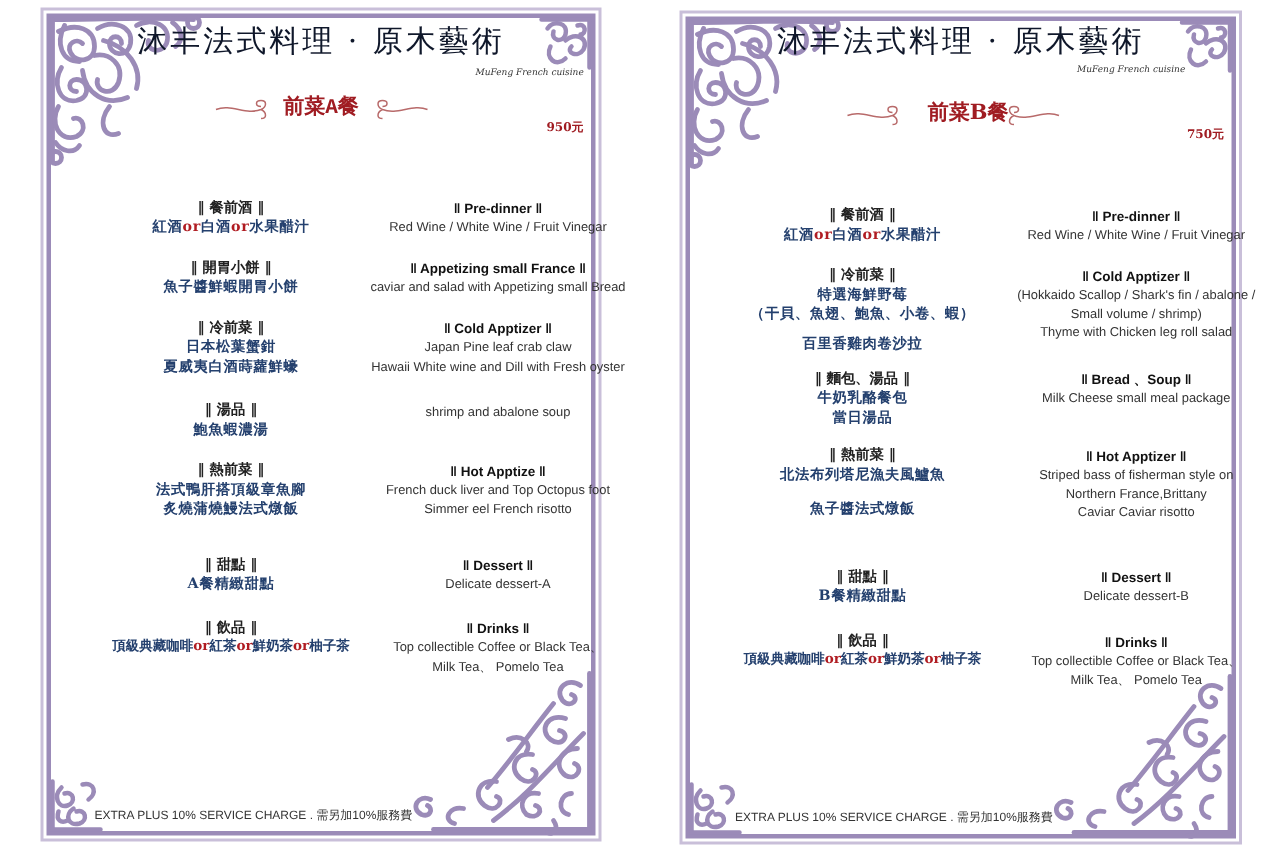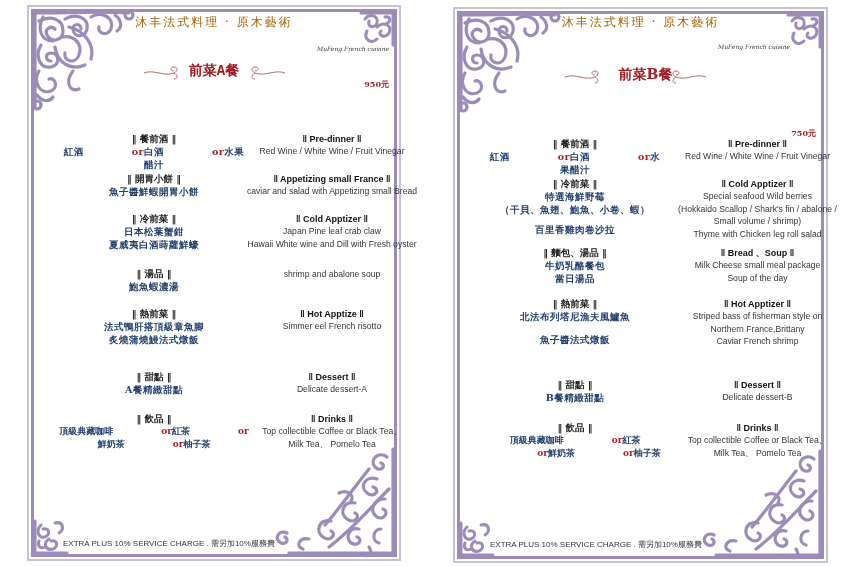--- a/index.html
+++ b/index.html
@@ -1,29 +1,29 @@
 <!DOCTYPE html>
 <html><head>
 <meta charset="utf-8">
 <style>
   html, body { margin:0; padding:0; }
   body { width:850px; height:566px; background:#ffffff; position:relative; overflow:hidden; font-family:"DejaVu Sans", sans-serif; }
   .card { position:absolute; background:#fff; box-sizing:border-box; }
   .card .outer { position:absolute; inset:0; border:2px solid #c9bfd9; }
   .card .inner { position:absolute; left:4px; top:4px; right:4px; bottom:4px; border:3px solid #9b8bb8; }
   .corner { position:absolute; }
-  .brand { position:absolute; left:0; right:0; text-align:center; font-family:"DejaVu Serif", serif; color:#a16207; font-size:12px; letter-spacing:2px; }
+  .brand { position:absolute; left:0; right:0; text-align:center; font-family:"DejaVu Serif", serif; color:#0f172a; font-size:20px; letter-spacing:2px; }
   .brand-en { position:absolute; font-family:"DejaVu Serif", serif; font-style:italic; font-size:6px; color:#333; }
   .course-title { position:absolute; left:0; right:0; text-align:center; font-family:"DejaVu Serif", serif; color:#a01c22; font-weight:bold; font-size:14px; }
   .price { position:absolute; left:0; right:12px; text-align:right; font-family:"DejaVu Serif", serif; color:#a01c22; font-weight:bold; font-size:8px; }
   .flourish { position:absolute; }
   .col { position:absolute; text-align:center;margin-left:32px; }
   .zh-head { font-family:"DejaVu Serif", serif; font-size:9.5px; color:#222; font-weight:bold; line-height:12px; }
   .zh-item { font-family:"DejaVu Serif", serif; font-size:9.5px; color:#24406e; font-weight:bold; line-height:13px; letter-spacing:0.5px; }
-  .zh-item .or { color:#b01c22; font-weight:bold;padding-left:48px; }
+  .zh-item .or { color:#b01c22; font-weight:bold; }
   .en-head { font-family:"Liberation Sans", sans-serif; font-size:9px; color:#111; font-weight:bold; line-height:12px; }
   .en-item { font-family:"Liberation Sans", sans-serif; font-size:8.6px; color:#333; line-height:12.5px; }
   .block { position:absolute; width:100%; }
   .footer { position:absolute; font-family:"Liberation Sans", sans-serif; font-size:8px; color:#333; white-space:nowrap; }
 </style>
 </head>
 <body>
 
 <div class="card" style="left:27px; top:5px; width:374px; height:556px;">
   <div class="outer"></div>
@@ -147,20 +147,21 @@
     <div class="block" style="top:208px;">
       <div class="en-head">‖ Cold Apptizer ‖</div>
       <div class="en-item">Japan Pine leaf crab claw</div>
       <div class="en-item">Hawaii White wine and Dill with Fresh oyster</div>
     </div>
     <div class="block" style="top:263px;">
       <div class="en-item">shrimp  and abalone soup</div>
     </div>
     <div class="block" style="top:303px;">
       <div class="en-head">‖ Hot Apptize ‖</div>
+      <div class="en-item">French duck liver and Top Octopus foot</div>
       <div class="en-item">Simmer eel French risotto</div>
     </div>
     <div class="block" style="top:366px;">
       <div class="en-head">‖ Dessert ‖</div>
       <div class="en-item">Delicate dessert-A</div>
     </div>
     <div class="block" style="top:408px;">
       <div class="en-head">‖ Drinks ‖</div>
       <div class="en-item">Top collectible Coffee or Black Tea、</div>
       <div class="en-item">Milk Tea、 Pomelo Tea</div>
@@ -235,21 +236,21 @@
   <div class="brand" style="top:7px;">沐丰法式料理 · 原木藝術</div>
   <div class="brand-en" style="left:265px; top:36px;">MuFeng French cuisine</div>
 
   <svg class="flourish" style="left:110px; top:62px;" width="40" height="16" viewBox="0 0 40 16">
     <path d="M2 8 C12 4 22 12 32 8 C36 6 36 2 32 2 C28 2 28 6 32 6 M32 8 C36 10 36 14 32 14" fill="none" stroke="#b86a6a" stroke-width="1"></path>
   </svg>
   <div class="course-title" style="top:59px;margin-left:10px;">前菜B餐</div>
   <svg class="flourish" style="left:215px; top:62px;" width="40" height="16" viewBox="0 0 40 16">
     <path d="M38 8 C28 4 18 12 8 8 C4 6 4 2 8 2 C12 2 12 6 8 6 M8 8 C4 10 4 14 8 14" fill="none" stroke="#b86a6a" stroke-width="1"></path>
   </svg>
-  <div class="price" style="top:77px;margin-top:44px;">750元</div>
+  <div class="price" style="top:77px;">750元</div>
 
   <div class="col" style="left:0px; width:180px; top:0; height:100%;">
     <div class="block" style="top:131px;">
       <div class="zh-head">‖ 餐前酒 ‖</div>
       <div class="zh-item"><span>紅酒</span><span class="or">or</span><span>白酒</span><span class="or">or</span><span>水果醋汁</span></div>
     </div>
     <div class="block" style="top:171px;">
       <div class="zh-head">‖ 冷前菜 ‖</div>
       <div class="zh-item">特選海鮮野莓</div>
       <div class="zh-item">（干貝、魚翅、鮑魚、小卷、蝦）</div>
@@ -277,35 +278,33 @@
     </div>
   </div>
 
   <div class="col" style="left:180px; width:185px; top:0; height:100%;">
     <div class="block" style="top:131px;">
       <div class="en-head">‖ Pre-dinner ‖</div>
       <div class="en-item">Red Wine / White Wine / Fruit Vinegar</div>
     </div>
     <div class="block" style="top:171px;">
       <div class="en-head">‖ Cold Apptizer ‖</div>
-      <div class="en-item">Special seafood Wild berries</div>
       <div class="en-item">(Hokkaido Scallop / Shark's fin / abalone /</div>
       <div class="en-item">Small volume / shrimp)</div>
       <div class="en-item">Thyme with Chicken leg roll salad</div>
     </div>
     <div class="block" style="top:240px;">
       <div class="en-head">‖ Bread 、Soup ‖</div>
       <div class="en-item">Milk Cheese small meal package</div>
-      <div class="en-item">Soup of the day</div>
     </div>
     <div class="block" style="top:291px;">
       <div class="en-head">‖ Hot Apptizer ‖</div>
       <div class="en-item">Striped bass of fisherman style on</div>
       <div class="en-item">Northern France,Brittany</div>
-      <div class="en-item">Caviar French shrimp</div>
+      <div class="en-item">Caviar Caviar risotto</div>
     </div>
     <div class="block" style="top:372px;">
       <div class="en-head">‖ Dessert ‖</div>
       <div class="en-item">Delicate dessert-B</div>
     </div>
     <div class="block" style="top:415px;">
       <div class="en-head">‖ Drinks ‖</div>
       <div class="en-item">Top collectible Coffee or Black Tea、</div>
       <div class="en-item">Milk Tea、 Pomelo Tea</div>
     </div>

